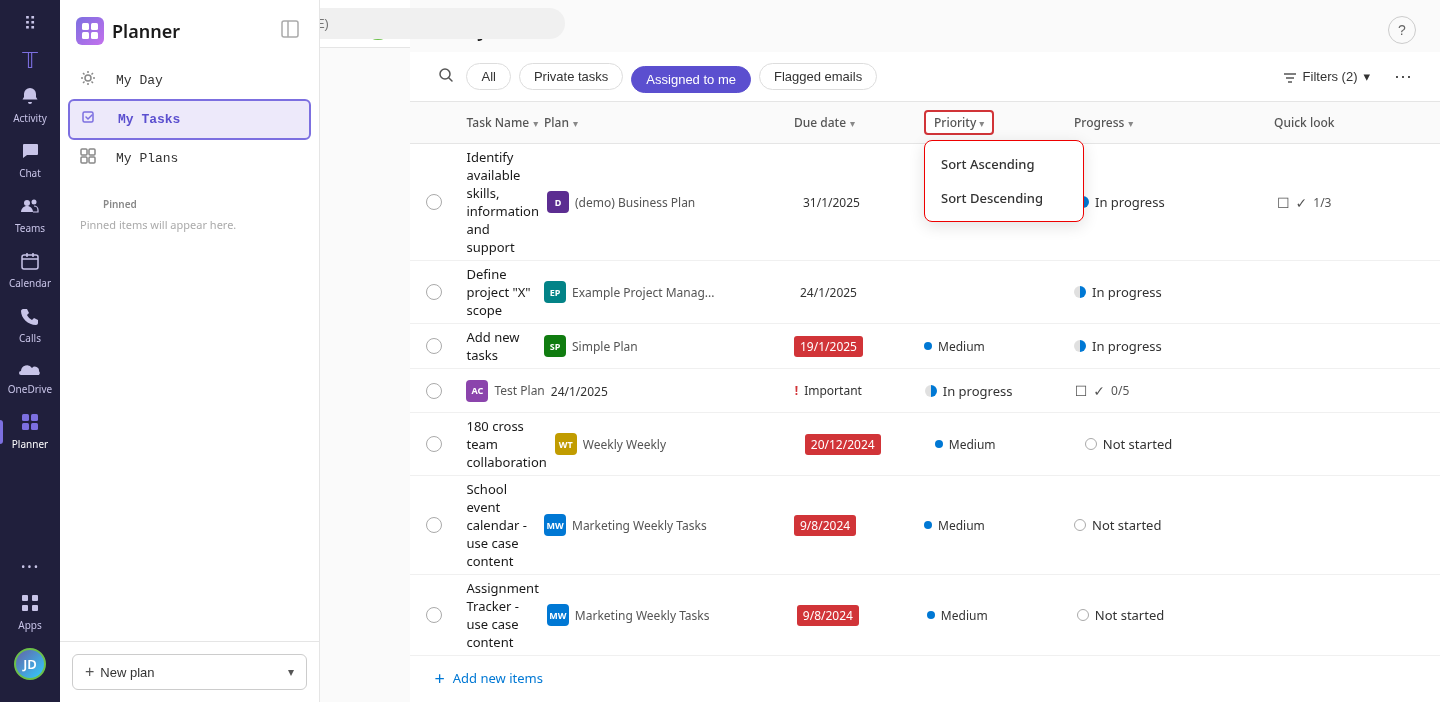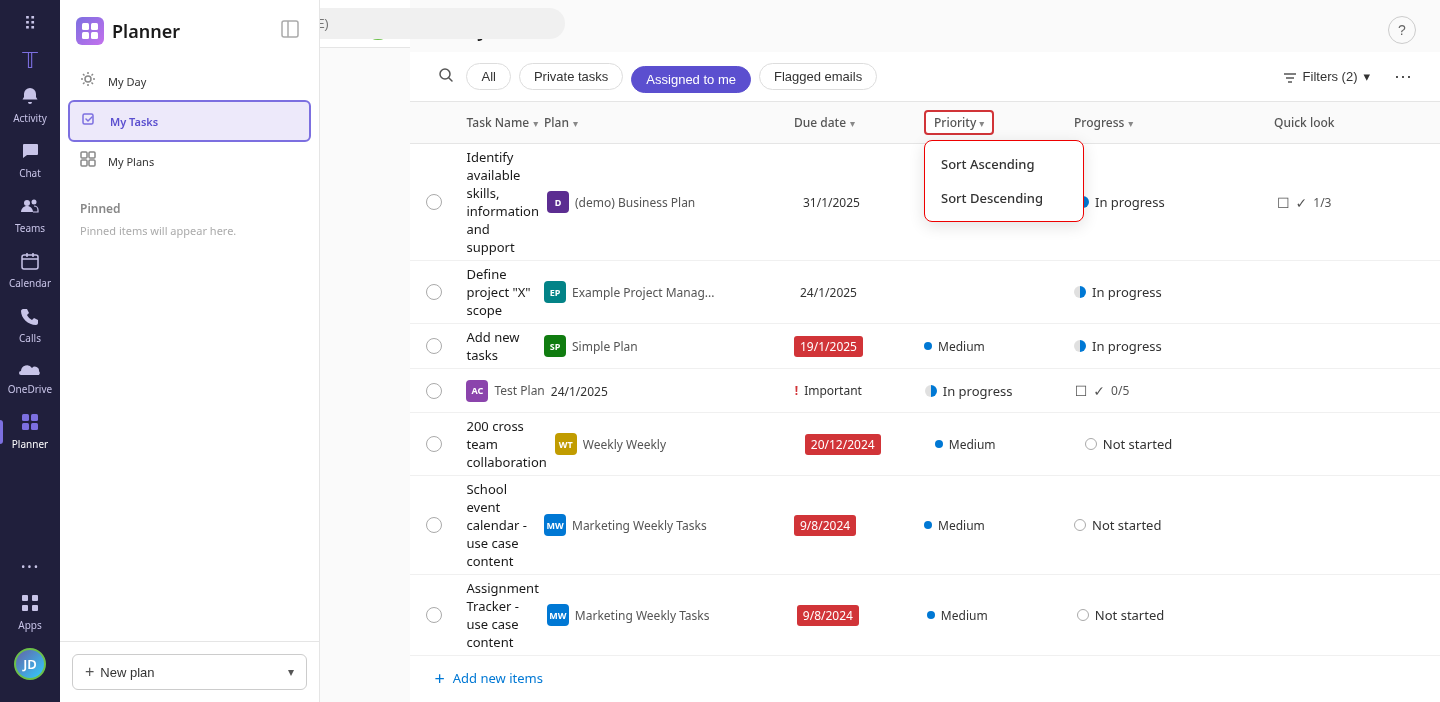--- a/index.html
+++ b/index.html
@@ -78,43 +78,45 @@
       display: flex; align-items: center; justify-content: center;
     }
     .brand-icon svg { width: 18px; height: 18px; }
     .brand-title { font-size: 18px; font-weight: 600; color: #1a1a1a; }
     .sidebar-expand-btn { color: #666; cursor: pointer; padding: 4px; border-radius: 4px; border: none; background: none; font-size: 16px; }
 
     .sidebar-nav { padding: 8px 8px; }
     .sidebar-nav-item {
       display: flex;
       align-items: center;
-      gap: 12px;
+      gap: 20px;
       padding: 8px 12px;
       border-radius: 6px;
       cursor: pointer;
       color: #333;
-      font-size: 11px;
+      font-size: 13px;
       position: relative;
+      font-family: Liberation Mono, monospace;
     }
     .sidebar-nav-item.active {
       background: #ede9fa;
       color: #5b4fcf;
       font-weight: 600;
       border: 2px solid #7c6fe0;
     }
     .nav-icon { font-size: 16px; color: #666; }
     .sidebar-nav-item.active .nav-icon { color: #7c6fe0; }
 
     .sidebar-section-label {
-      font-size: 12px;
+      font-size: 10px;
       color: #888;
       padding: 12px 20px 4px;
       font-weight: 600;
       text-transform: none;
+      margin-left: 23px;
     }
     .sidebar-section-desc {
       font-size: 11px;
       color: #aaa;
       padding: 2px 20px 8px;
     }
 
     .sidebar-footer {
       margin-top: auto;
       padding: 12px;
@@ -738,21 +740,21 @@
       <div class="quick-look">
         <span style="font-size:14px;color:#555;">☐</span>
         <span style="font-size:14px;color:#555;">✓</span>
         <span style="font-size:12px;color:#555;">0/5</span>
       </div>
     </div>
           <div class="task-row">
       <div>
         <div class="task-checkbox"></div>
       </div>
-      <div class="task-name">200 cross team collaboration</div>
+      <div class="task-name">180 cross team collaboration</div>
       <div class="plan-badge">
         <div class="plan-dot" style="background:#c19c00;">WT</div>
         <span class="plan-name">Weekly Weekly</span>
       </div>
       <div>
         <span class="due-date overdue" style="background:#d13438;color:#fff;padding:2px 6px;border-radius:3px;">20/12/2024</span>
       </div>
       <div class="priority-cell">
         <span class="priority-dot medium"></span>
               <span>Medium</span>

